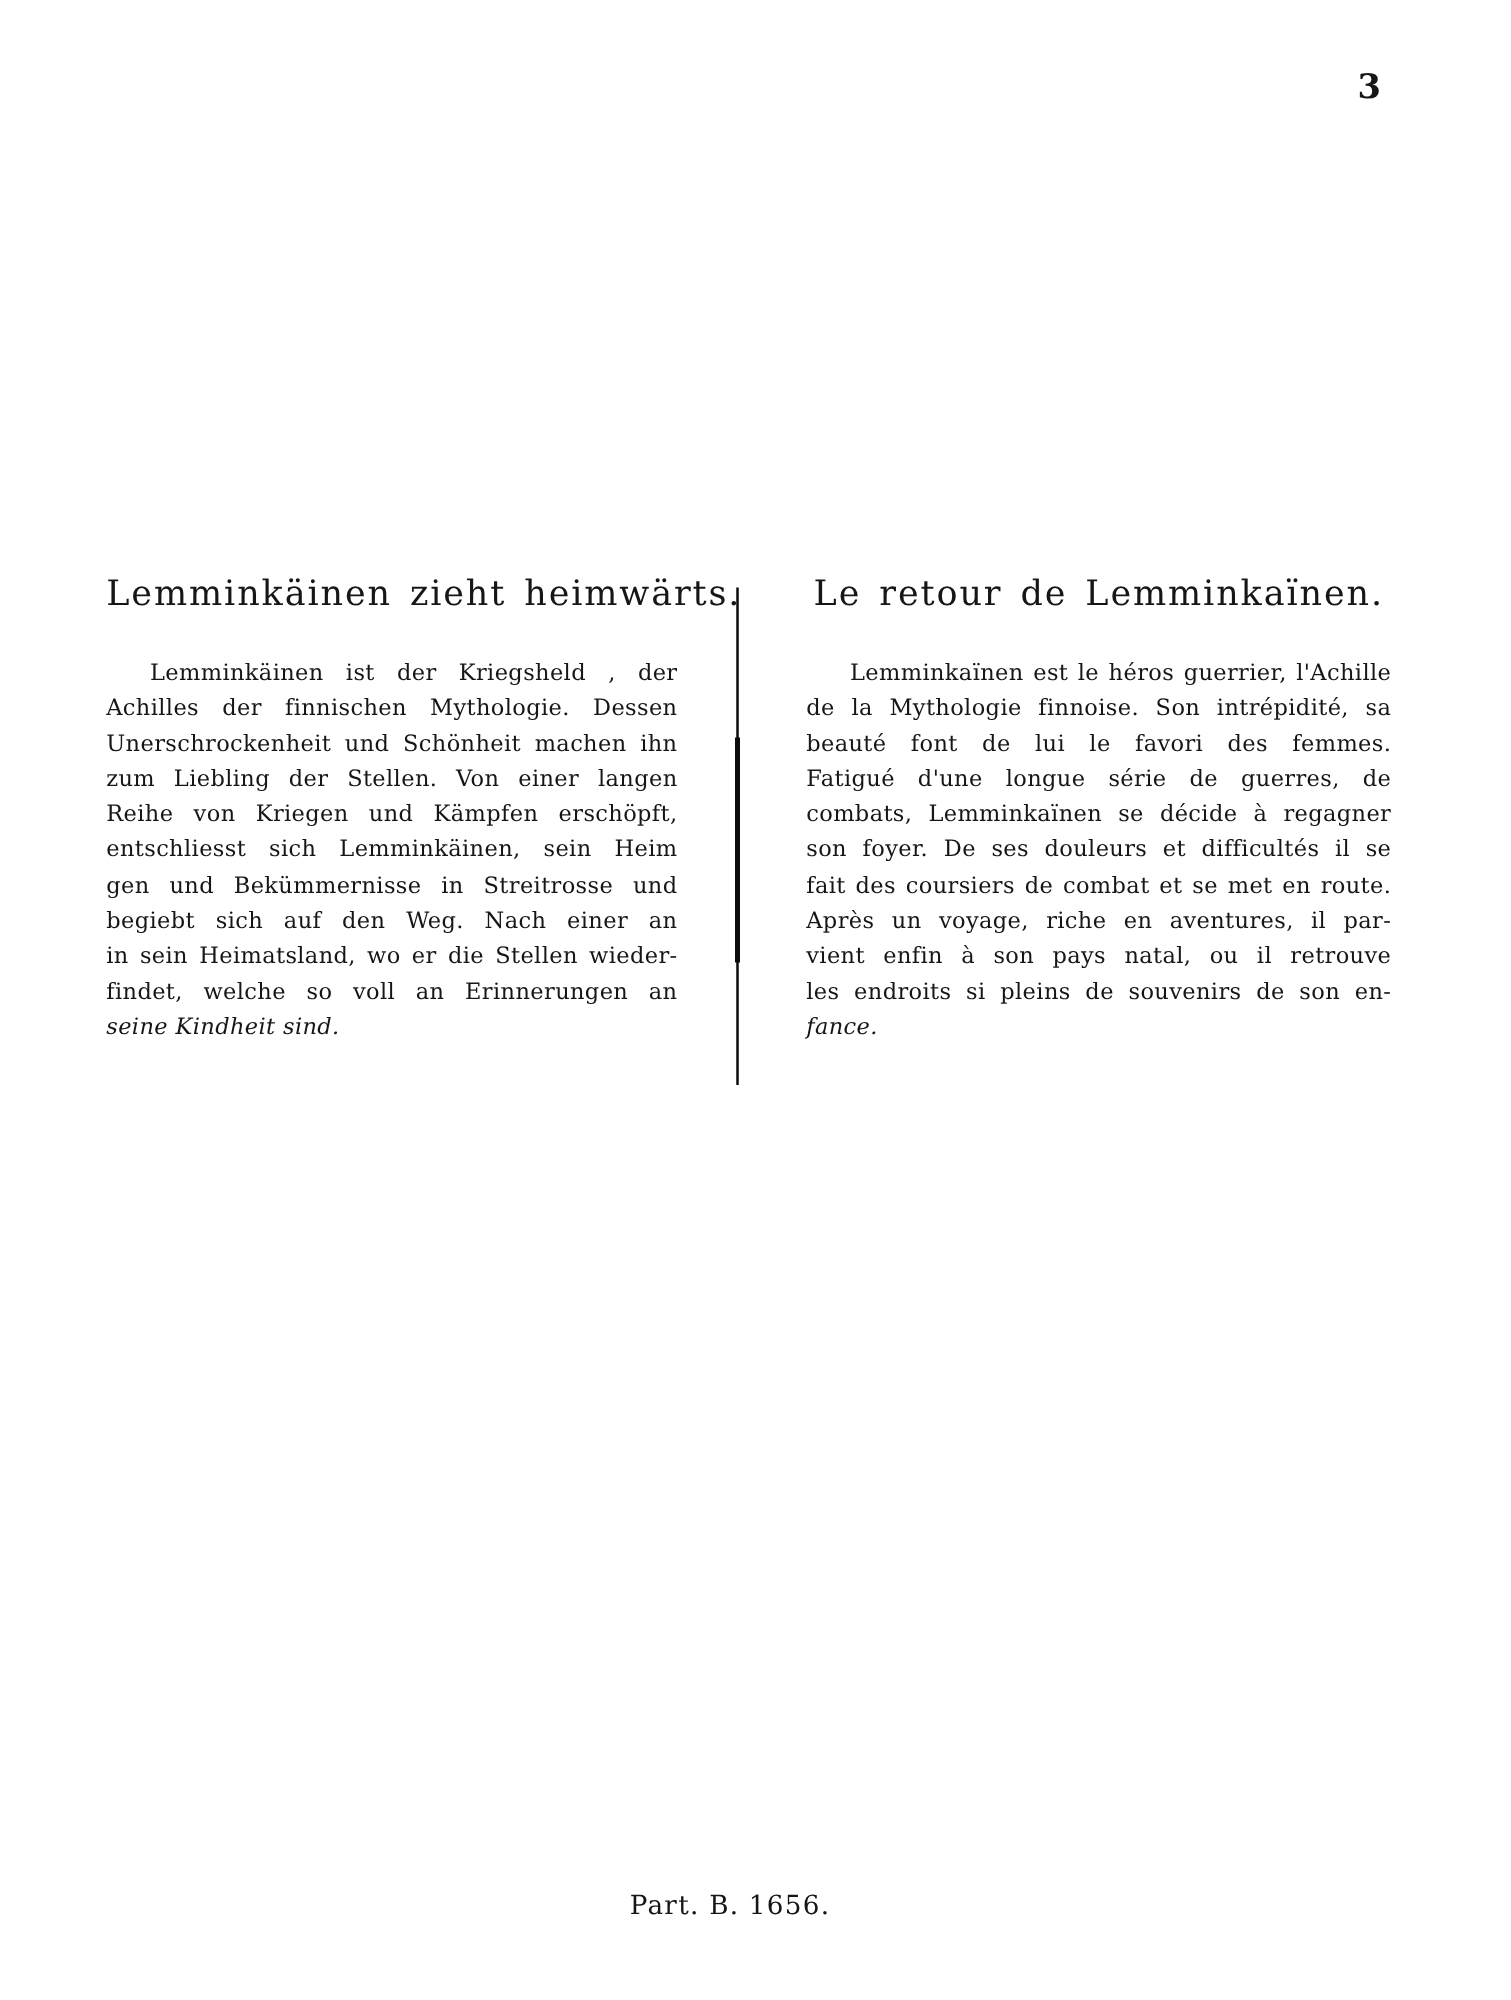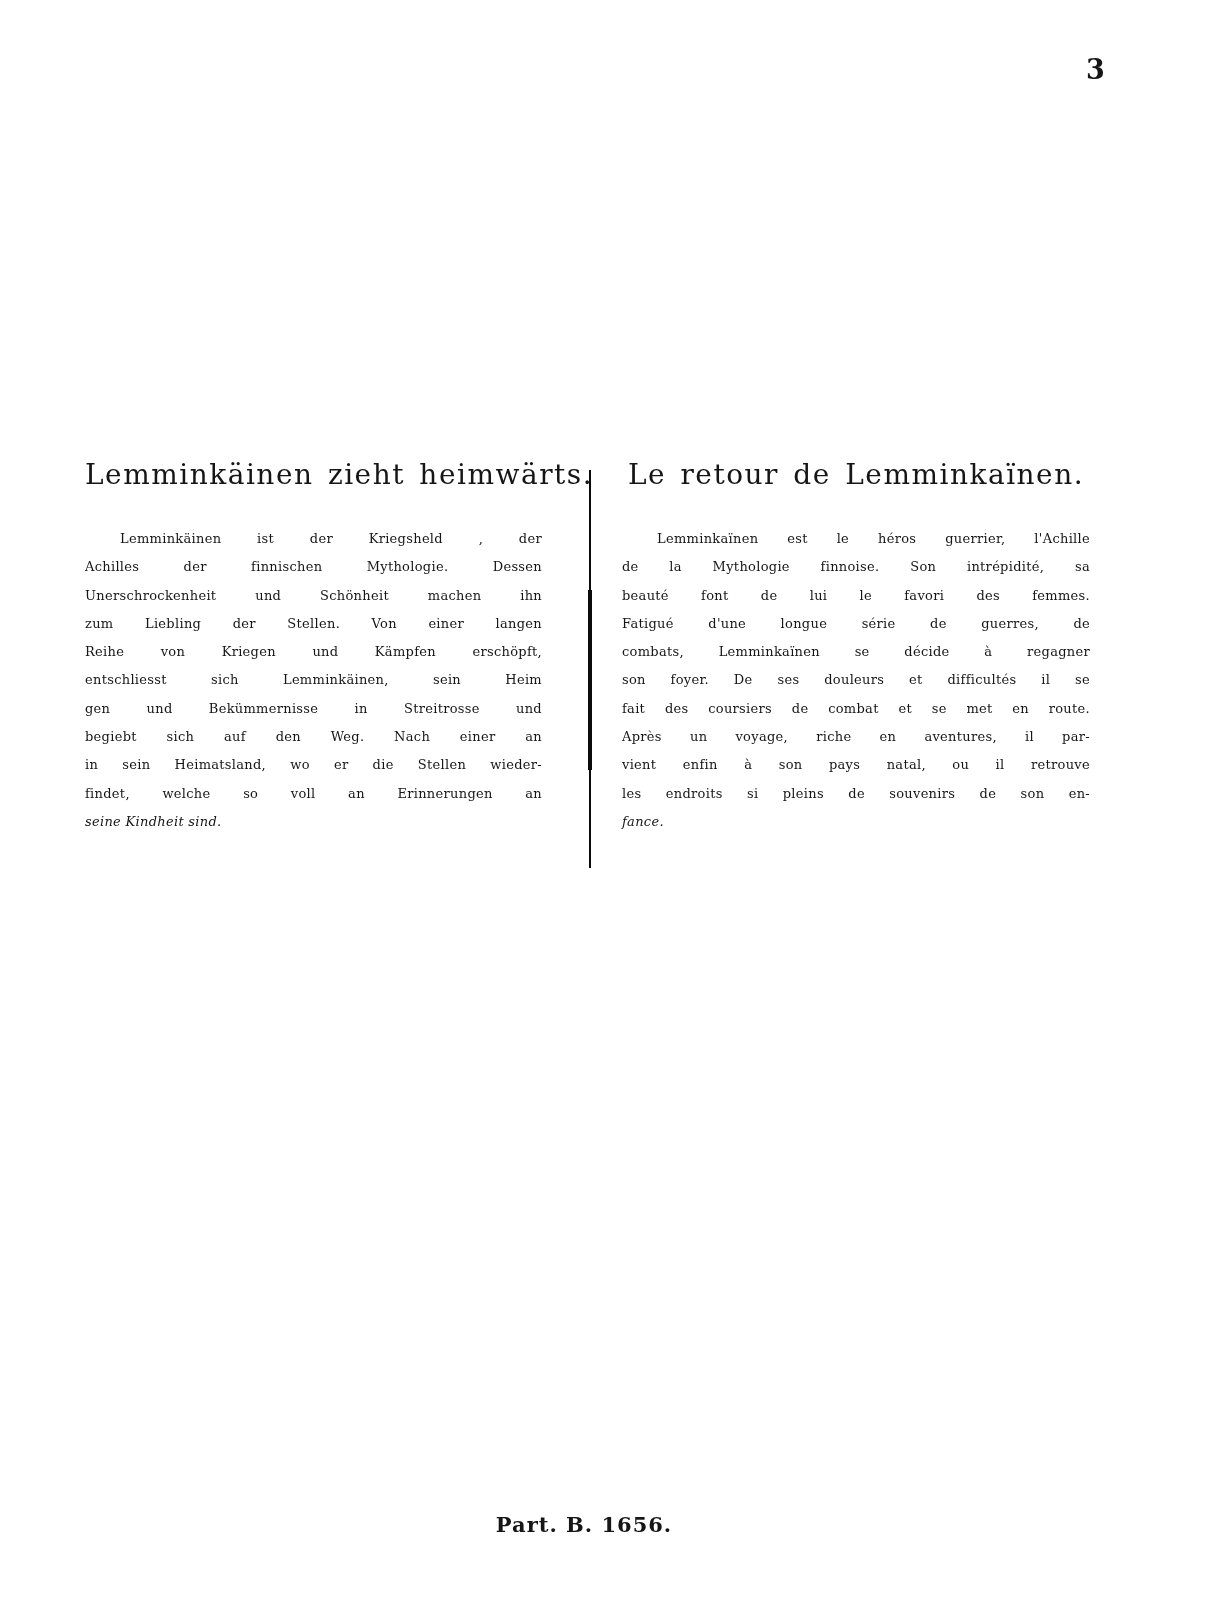--- a/index.html
+++ b/index.html
@@ -27,21 +27,21 @@
   }
   .column {
     position: absolute;
     top: 458px;
   }
   .column-left {
     left: 85px;
     width: 457px;
   }
   .column-right {
-    left: 622px;
+    left: 645px;
     width: 468px;
   }
   .col-heading {
     text-align: center;
     font-size: 28px;
     letter-spacing: 1.5px;
     word-spacing: 4px;
     white-space: nowrap;
     height: 33px;
     margin-bottom: 34px;
@@ -58,21 +58,21 @@
   .divider::after {
     content: "";
     position: absolute;
     left: -1px;
     top: 120px;
     width: 4px;
     height: 180px;
     background: #0b0b0b;
   }
   .para .line {
-    font-size: 13px;
+    font-size: 18px;
     line-height: 28.3px;
     height: 28.3px;
     letter-spacing: 0.3px;
     text-align: justify;
     text-align-last: justify;
     text-justify: inter-word;
   }
   .para .line.indent {
     text-indent: 35px;
   }
@@ -80,21 +80,21 @@
     text-align: right;
     text-align-last: left;
     font-style: italic;
   }
   .footer {
     position: absolute;
     top: 1512px;
     left: 584px;
     transform: translateX(-50%);
     font-size: 21px;
-    font-weight: bold;
+    font-weight: normal;
     letter-spacing: 1px;
     white-space: nowrap;
   }
 </style>
 </head>
 <body>
 
 <div class="page">
 
   <div class="page-number">3</div>

